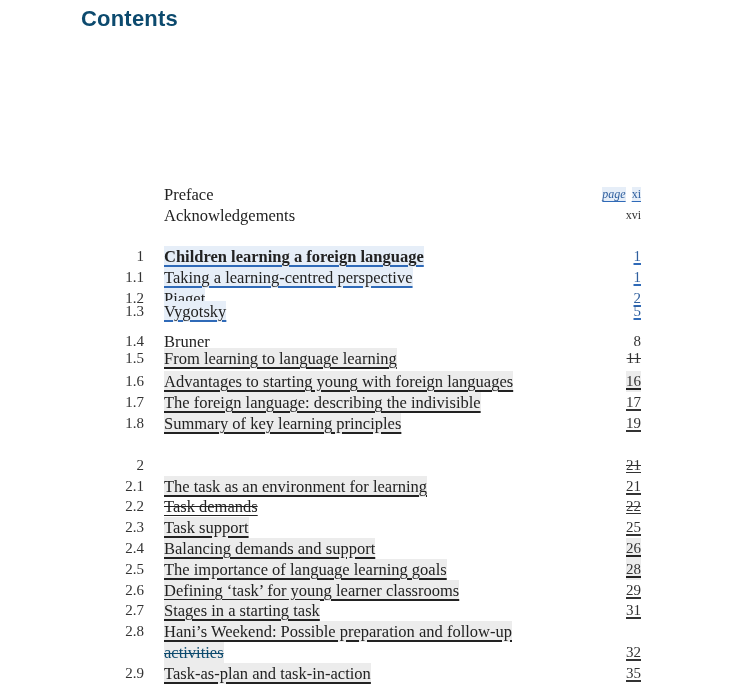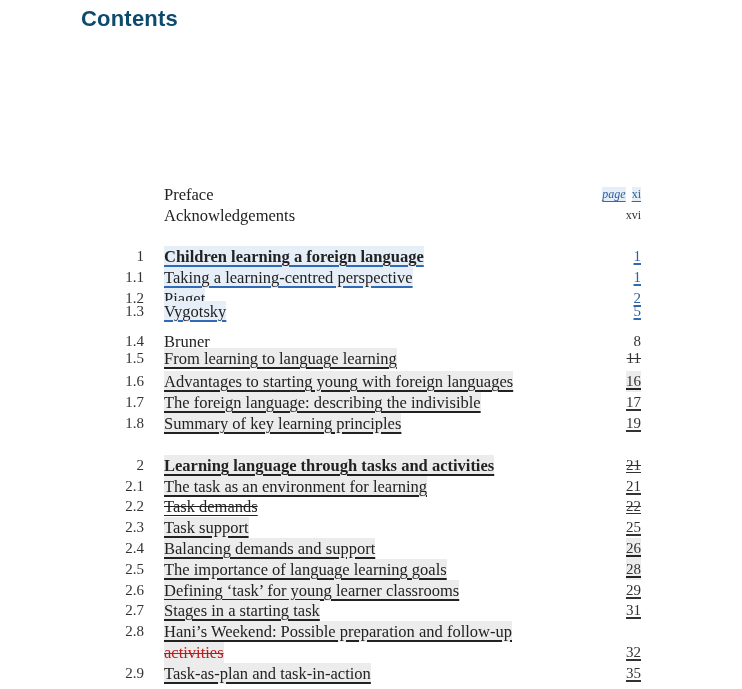--- a/index.html
+++ b/index.html
@@ -98,21 +98,21 @@
       text-underline-offset: 3px;
       margin-right: 6px;
     }
     .page.roman {
       font-size: 12px;
     }
     .cont {
       position: absolute;
       left: 164px;
       white-space: nowrap;
-      color: #b91c1c;
+      color: #0c4a6e;
       background: #ececec;
       text-decoration: line-through;
       text-decoration-thickness: 1px;
     }
   </style>
 </head>
 <body>
 
 <div class="page-title">Contents</div>
 
@@ -170,21 +170,20 @@
     <span class="page link">17</span>
   </div>
   <div class="row" style="top:413px">
     <span class="num">1.8</span>
     <span class="title link gray">Summary of key learning principles</span>
     <span class="page link">19</span>
   </div>
 
   <div class="row" style="top:455px">
     <span class="num">2</span>
-    <span class="title link gray bold">Learning language through tasks and activities</span>
     <span class="page link" style="text-decoration:line-through underline">21</span>
   </div>
   <div class="row" style="top:476px">
     <span class="num">2.1</span>
     <span class="title link gray">The task as an environment for learning</span>
     <span class="page link">21</span>
   </div>
   <div class="row" style="top:496px">
     <span class="num">2.2</span>
     <span class="title link" style="text-decoration:line-through underline;text-decoration-color:#222">Task demands</span>

